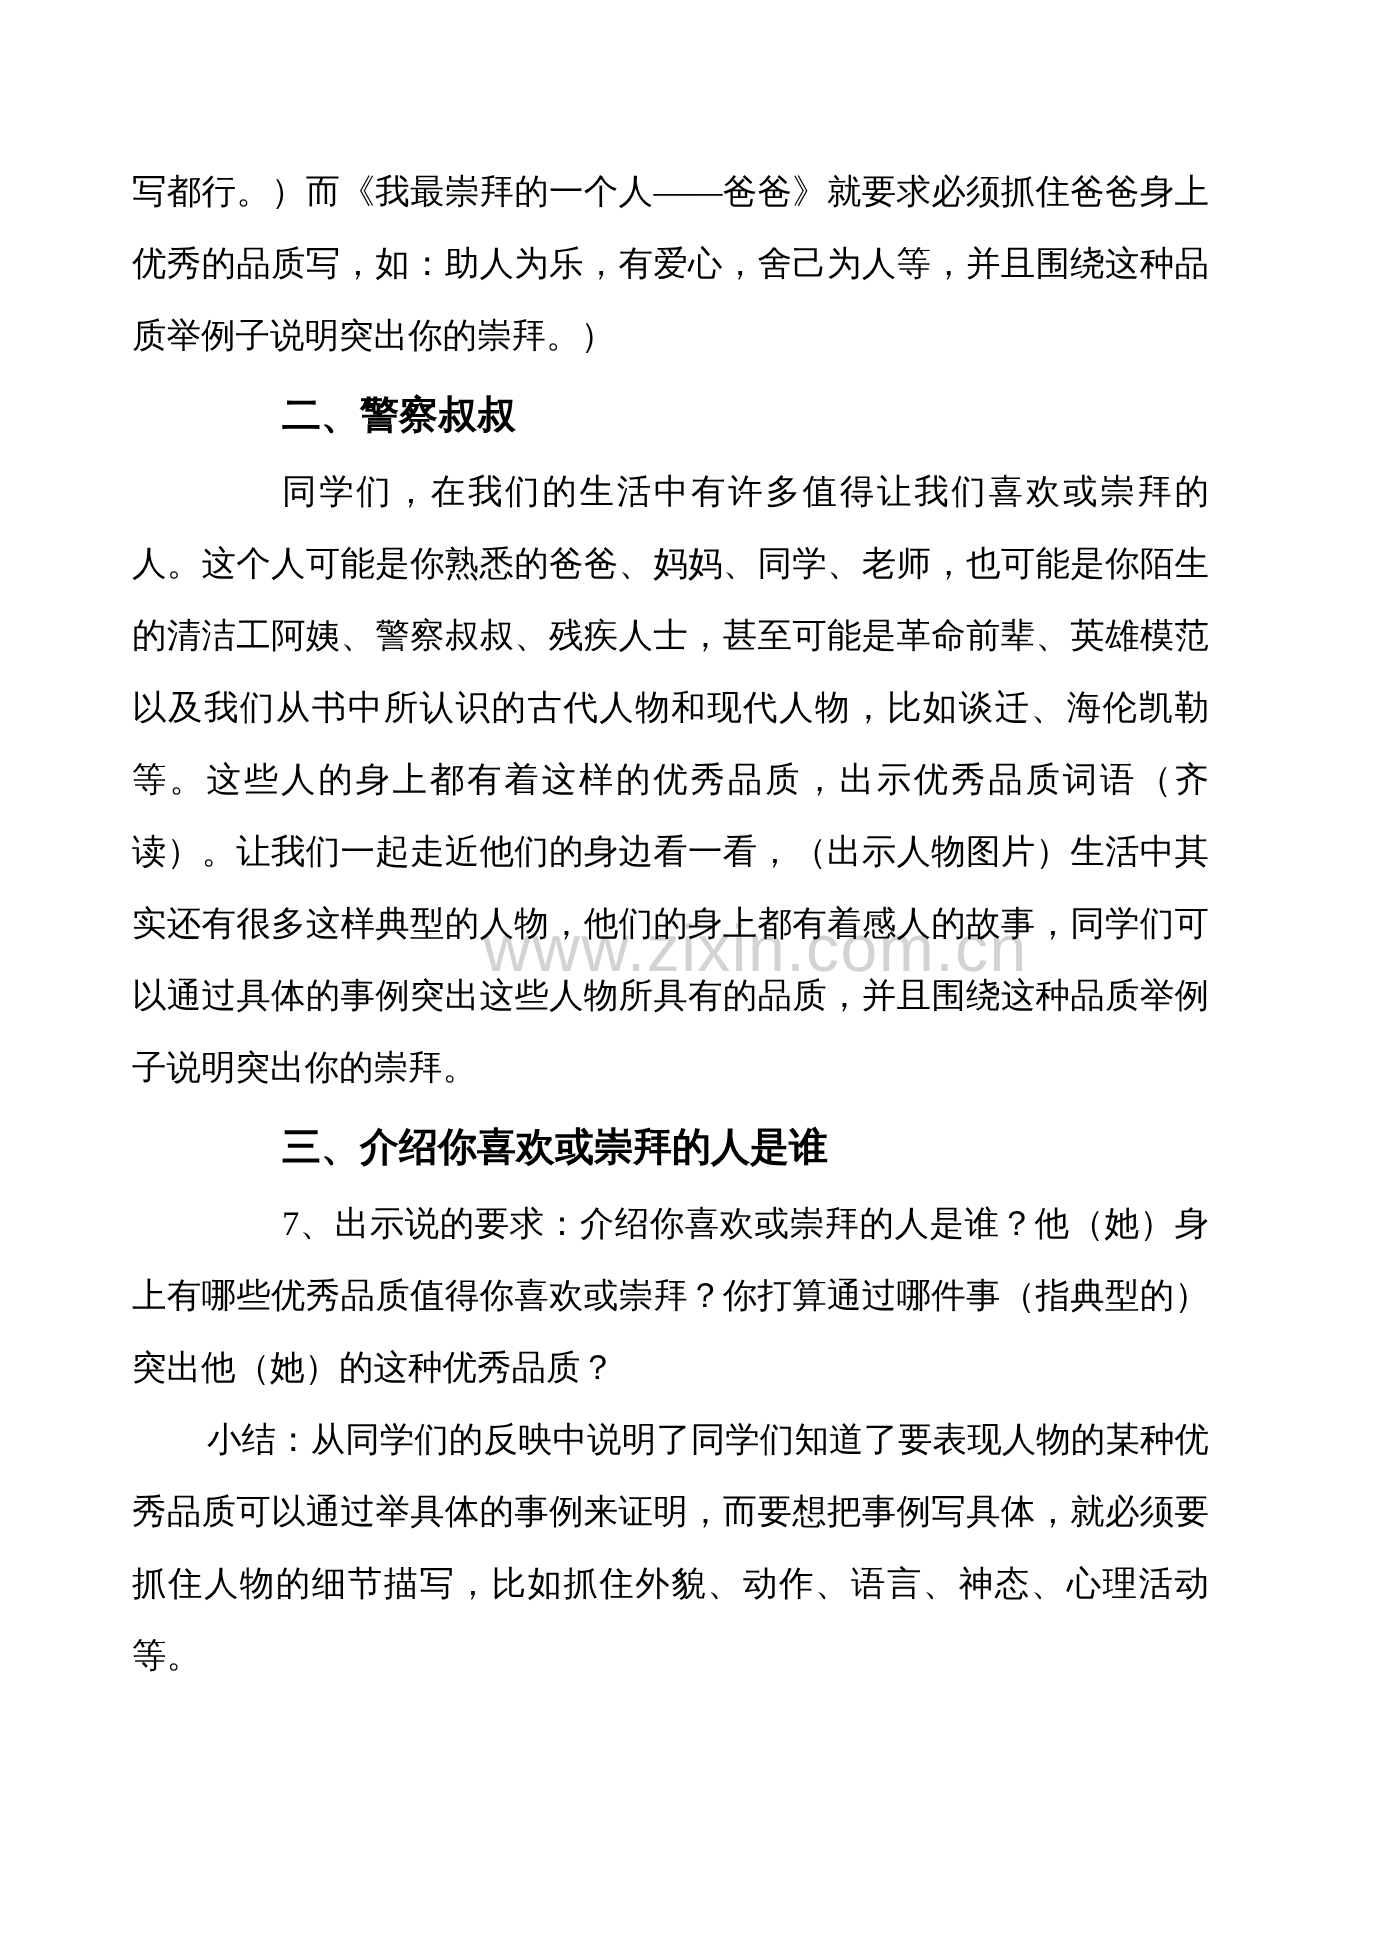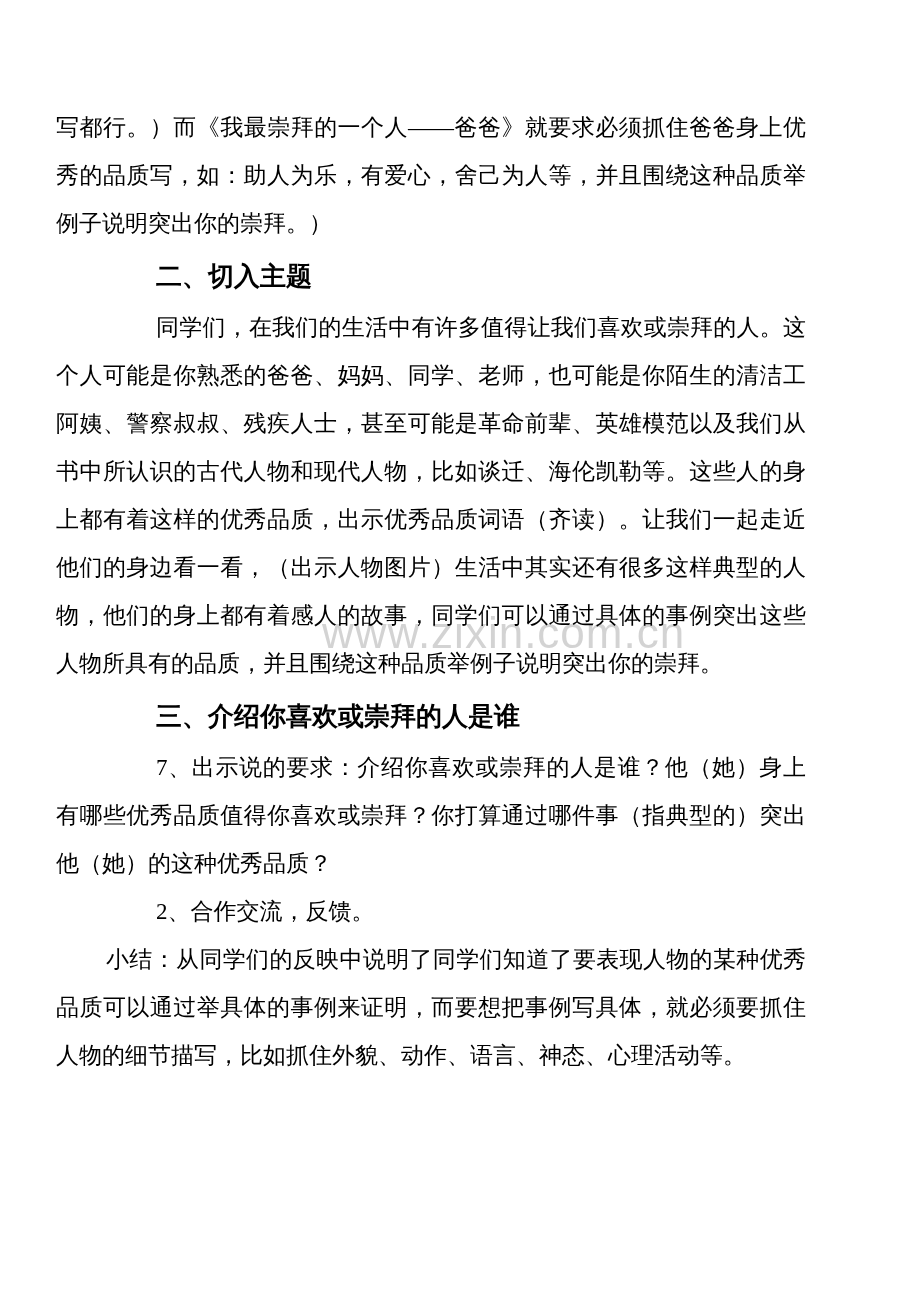--- a/index.html
+++ b/index.html
@@ -13,21 +13,21 @@
     height: 1302px;
     margin: 0 auto;
     background: #ffffff;
     overflow: hidden;
     font-family: "Liberation Serif", "DejaVu Serif", serif;
     color: #000000;
   }
   .content {
     position: relative;
     z-index: 1;
-    padding: 104px 114px 0 56px;
+    padding: 104px 114px 0 88px;
     font-size: 23px;
     line-height: 48px;
     text-align: justify;
     text-justify: inter-ideograph;
   }
   .content p {
     margin: 0;
   }
   .para-noindent {
     text-indent: 0;
@@ -64,26 +64,25 @@
 <body>
 
 <div class="page">
 
   <div class="watermark">www.zixin.com.cn</div>
 
   <div class="content">
 
     <p class="para-noindent">写都行。）而《我最崇拜的一个人——爸爸》就要求必须抓住爸爸身上优秀的品质写，如：助人为乐，有爱心，舍己为人等，并且围绕这种品质举例子说明突出你的崇拜。）</p>
 
-    <h2 class="section-heading">二、切入主题</h2>
+    <h2 class="section-heading">二、警察叔叔</h2>
 
     <p class="para-indent-lg">同学们，在我们的生活中有许多值得让我们喜欢或崇拜的人。这个人可能是你熟悉的爸爸、妈妈、同学、老师，也可能是你陌生的清洁工阿姨、警察叔叔、残疾人士，甚至可能是革命前辈、英雄模范以及我们从书中所认识的古代人物和现代人物，比如谈迁、海伦凯勒等。这些人的身上都有着这样的优秀品质，出示优秀品质词语（齐读）。让我们一起走近他们的身边看一看，（出示人物图片）生活中其实还有很多这样典型的人物，他们的身上都有着感人的故事，同学们可以通过具体的事例突出这些人物所具有的品质，并且围绕这种品质举例子说明突出你的崇拜。</p>
 
     <h2 class="section-heading">三、介绍你喜欢或崇拜的人是谁</h2>
 
     <p class="para-indent-lg">7、出示说的要求：介绍你喜欢或崇拜的人是谁？他（她）身上有哪些优秀品质值得你喜欢或崇拜？你打算通过哪件事（指典型的）突出他（她）的这种优秀品质？</p>
 
-    <p class="para-indent-lg">2、合作交流，反馈。</p>
 
     <p class="para-indent-sm">小结：从同学们的反映中说明了同学们知道了要表现人物的某种优秀品质可以通过举具体的事例来证明，而要想把事例写具体，就必须要抓住人物的细节描写，比如抓住外貌、动作、语言、神态、心理活动等。</p>
 
   </div>
 </div>
 
 </body></html>

